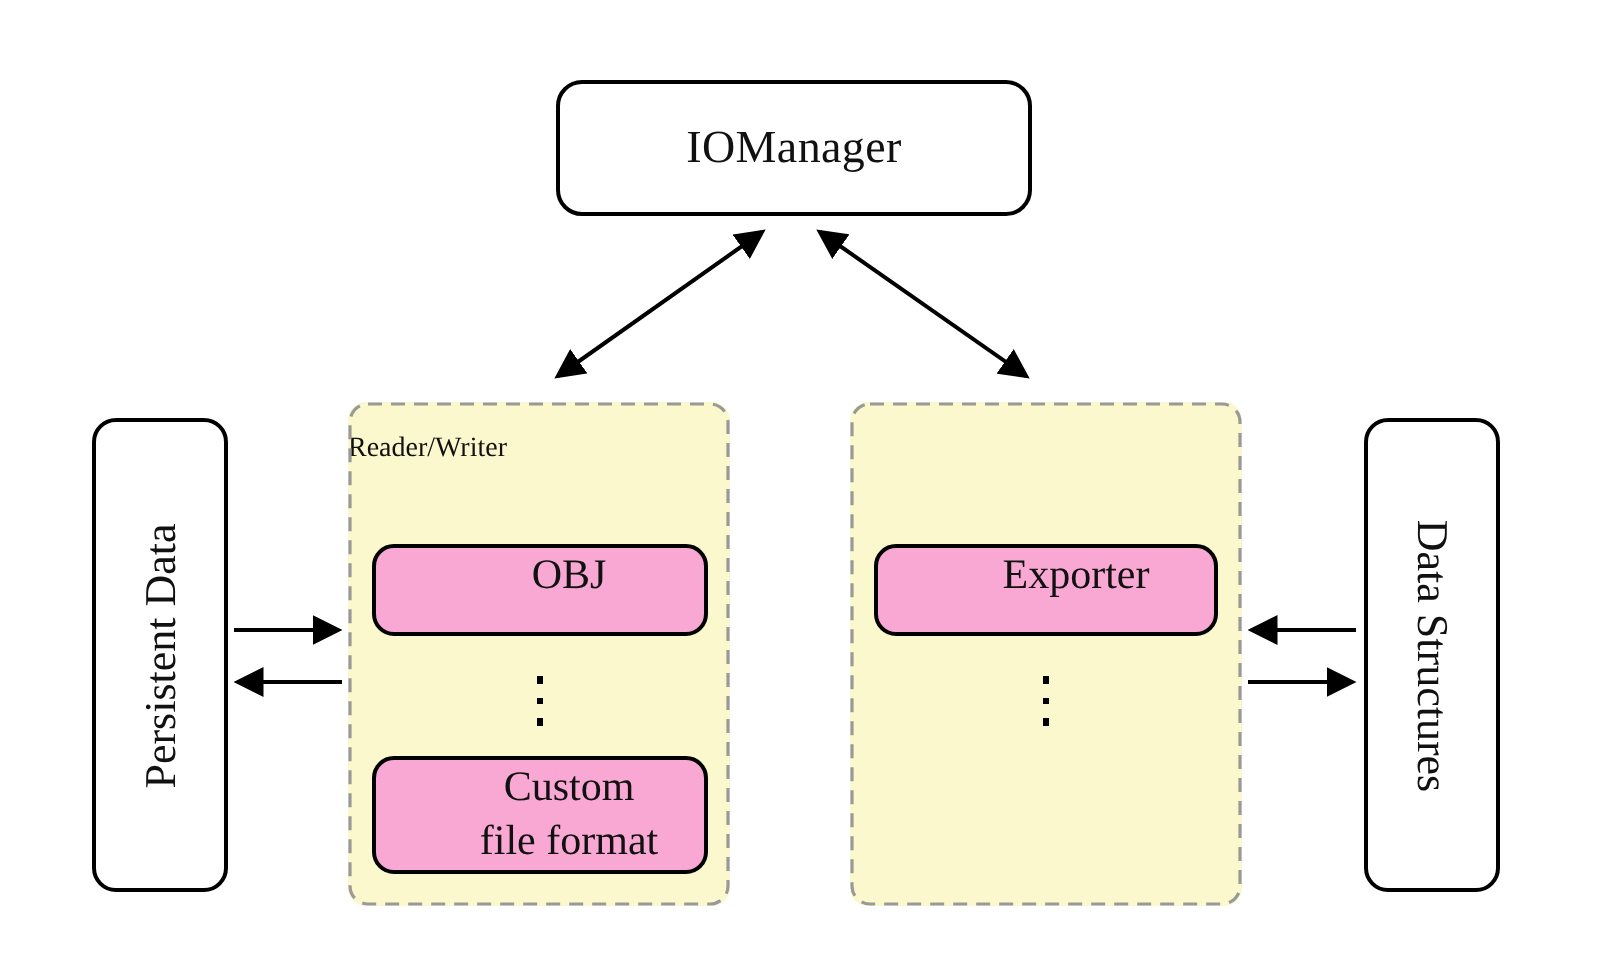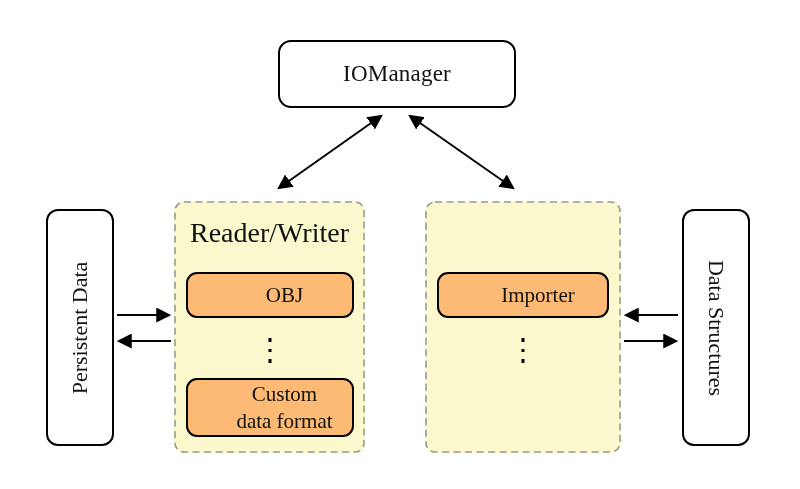--- a/index.html
+++ b/index.html
@@ -37,32 +37,31 @@
     height: 252px;
     background: #fcf8cd;
     border-radius: 9px;
   }
   .group-left  { left: 174px; width: 191px; }
   .group-right { left: 425px; width: 196px; }
   .group-title {
     position: absolute;
     top: 16px;
     width: 100%;
-    text-align: center;
-    font-size: 28px;
+    text-align: left;
+    font-size: 14px;
   }
   .inner-box {
     position: absolute;
     left: 50%;
     transform: translateX(-50%);
-    background: #fdba74;
+    background: #f9a8d4;
     border: 2.5px solid #000000;
     border-radius: 11px;
     display: flex;
-    align-items: center;
     justify-content: center;
     text-align: center;
     padding-left: 30px;
   }
   .inner-top { top: 71px; height: 46px; }
   .inner-bottom { top: 177px; height: 59px; }
   .w-left { width: 168px; }
   .w-right { width: 172px; }
   .inner-label { font-size: 21px; line-height: 1.28; white-space: pre-line; }
 
@@ -111,27 +110,27 @@
     <div class="inner-box inner-top w-left">
       <span class="inner-label">OBJ</span>
     </div>
     <div class="vdots">
       <span></span>
         <span></span>
         <span></span>
     </div>
     <div class="inner-box inner-bottom w-left">
       <span class="inner-label">Custom
-data format</span>
+file format</span>
     </div>
   </div>
 
   <div class="group group-right">
     <div class="inner-box inner-top w-right">
-      <span class="inner-label">Importer</span>
+      <span class="inner-label">Exporter</span>
     </div>
     <div class="vdots">
       <span></span>
         <span></span>
         <span></span>
     </div>
   </div>
 
   <svg class="overlay" viewBox="0 0 800 489" xmlns="http://www.w3.org/2000/svg">
     <defs>

